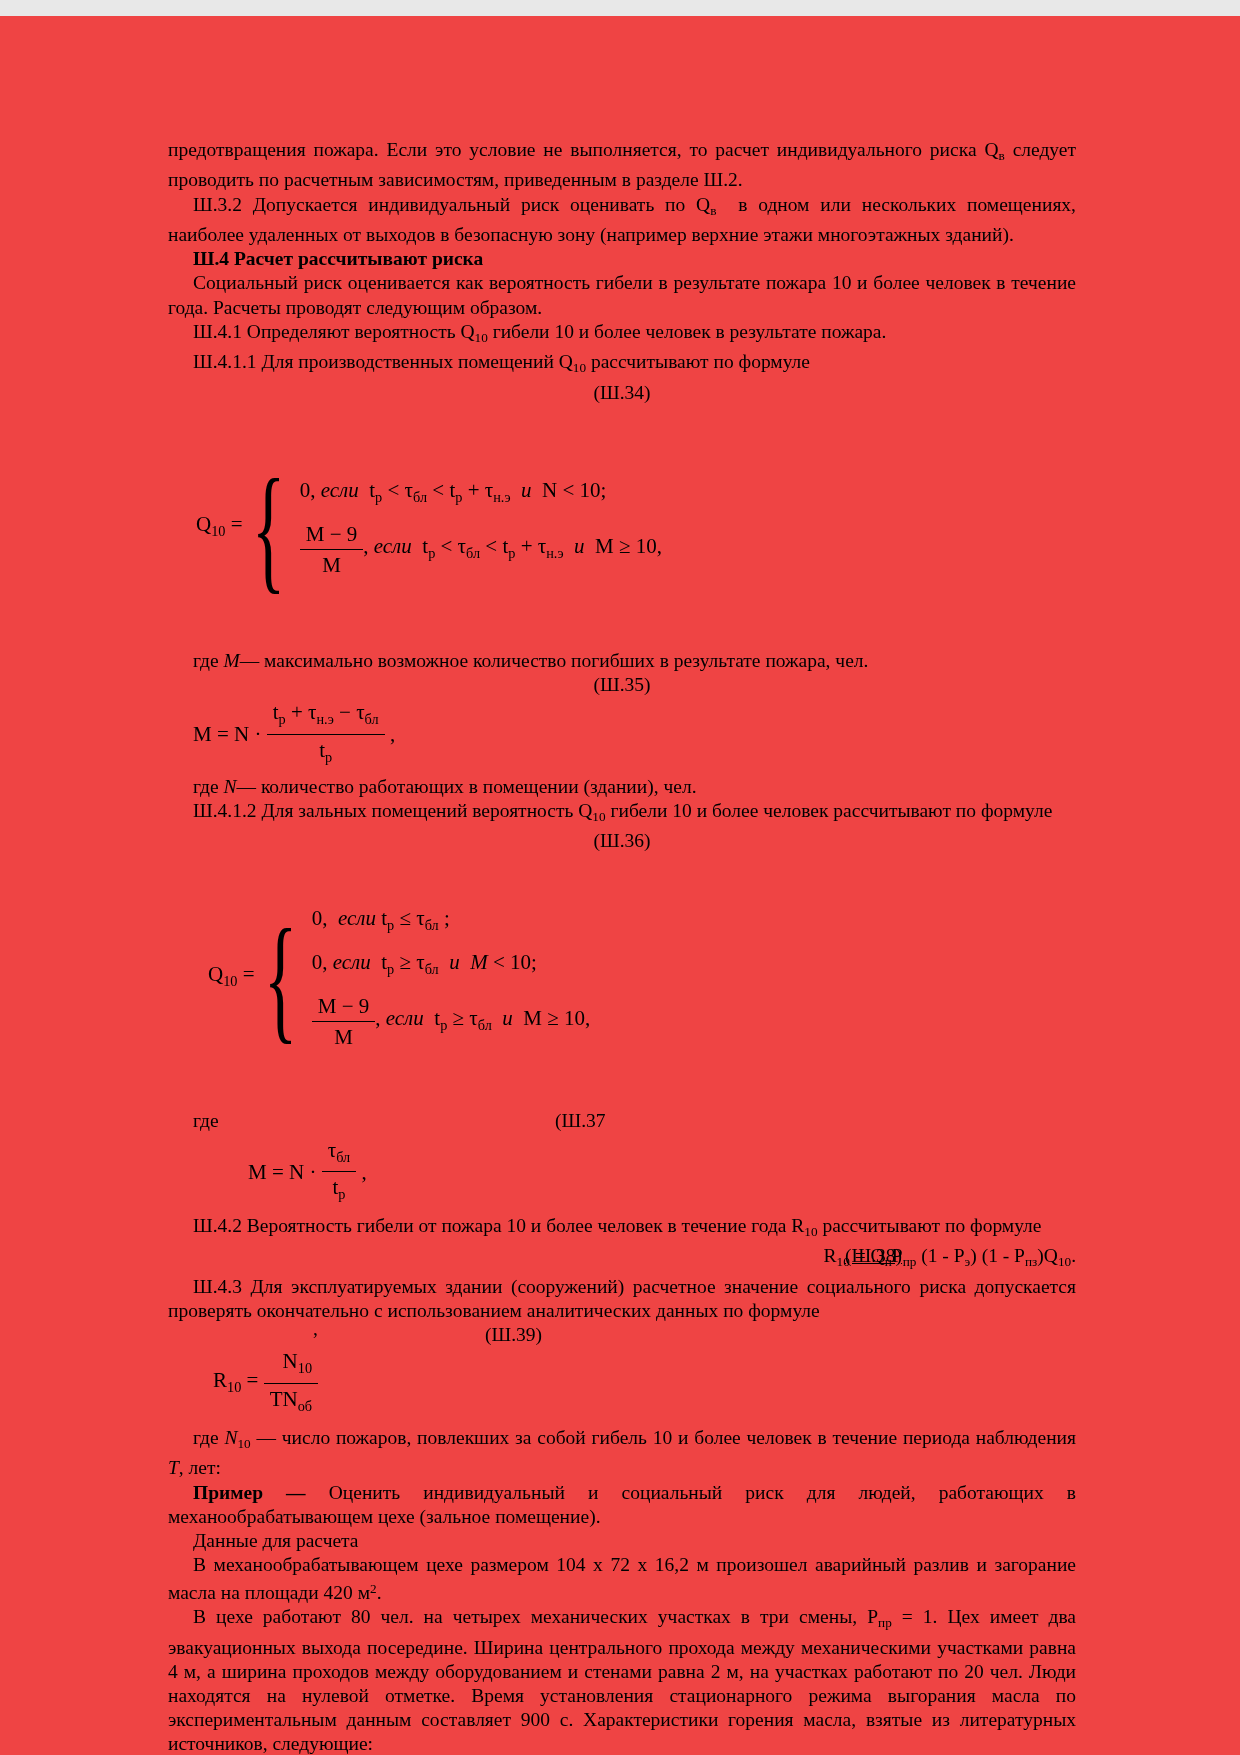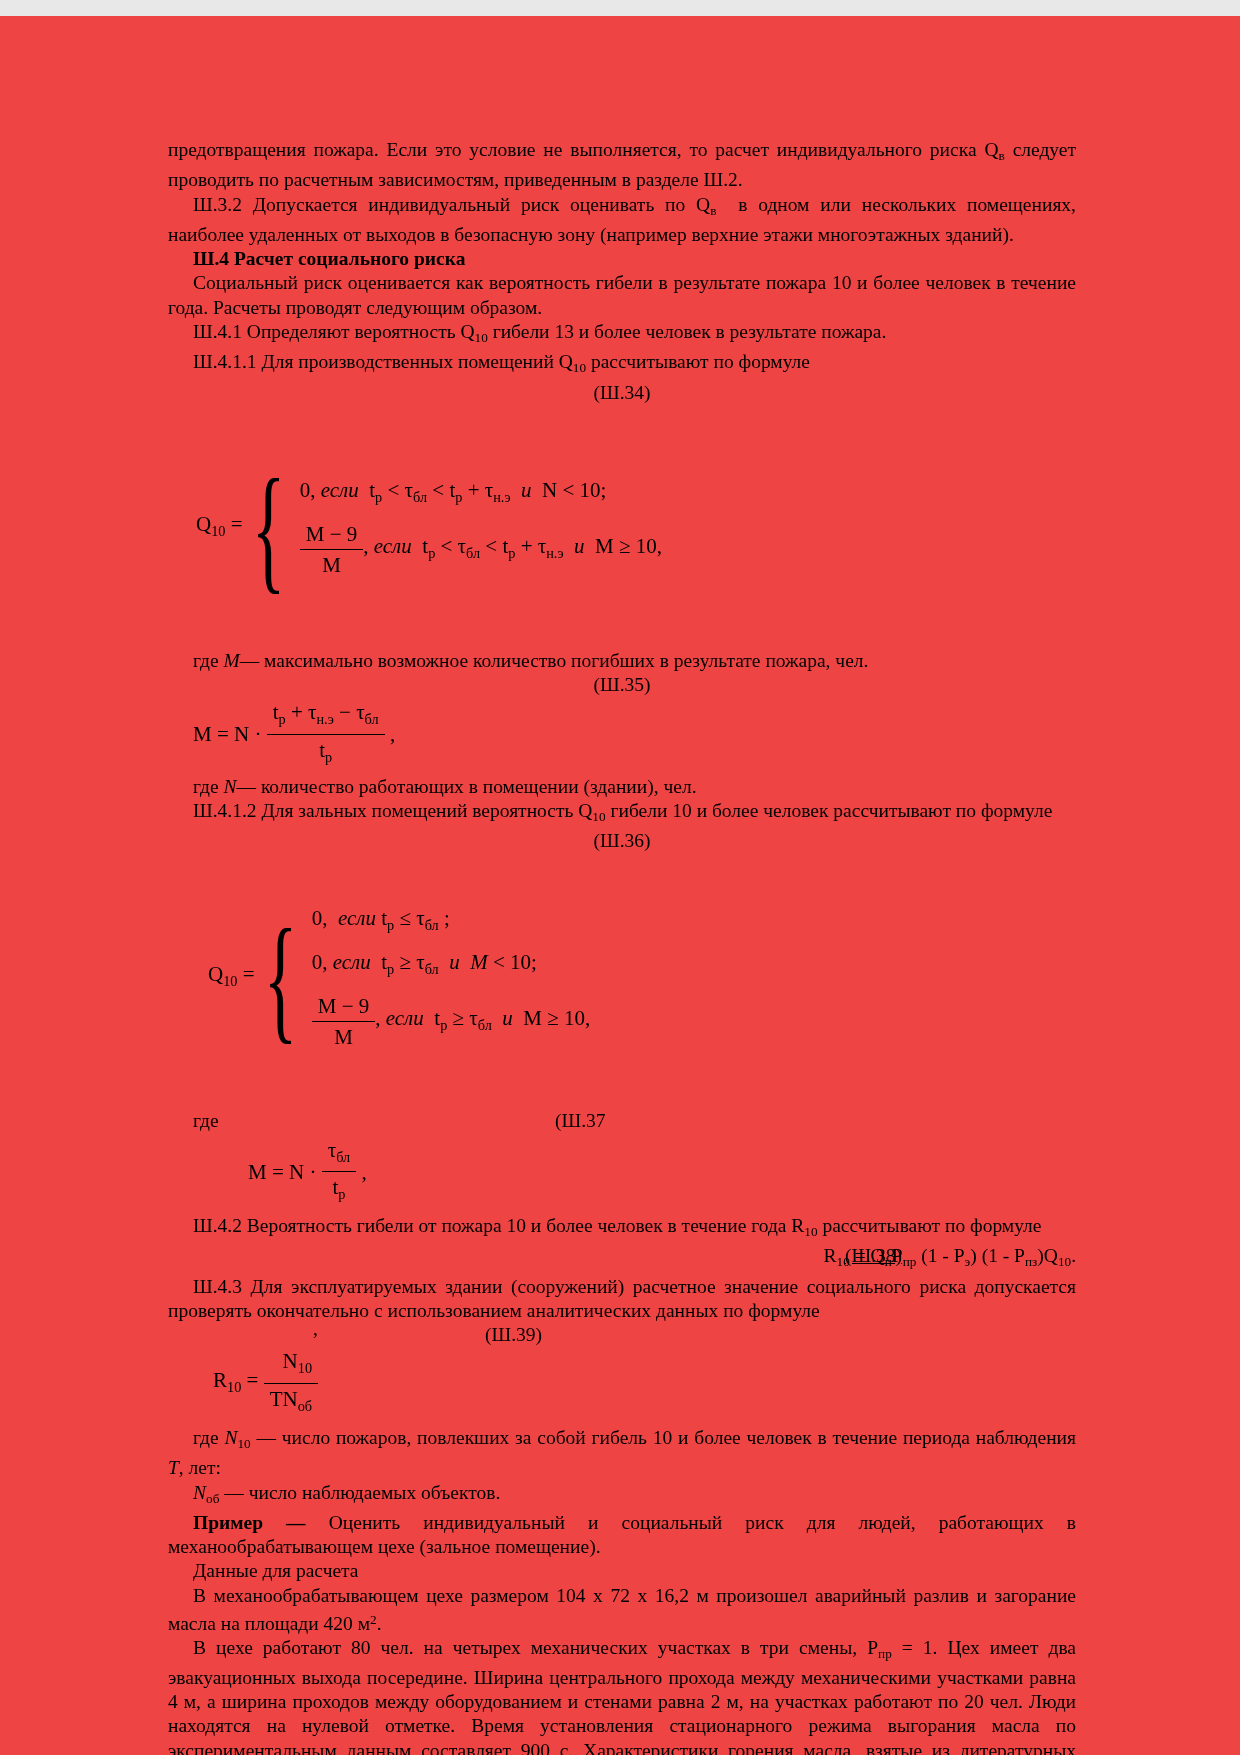--- a/index.html
+++ b/index.html
@@ -50,23 +50,23 @@
   .l39 { position:absolute; left:317px; top:0; }
 </style>
 </head>
 <body>
 
 <div class="page">
   <div class="content">
 
     <p class="para"><span class="seg">предотвращения пожара. Если это условие не выполняется, то расчет индивидуального риска Q</span><span class="seg seg-sub">в</span><span class="seg"> следует проводить по расчетным зависимостям, приведенным в разделе Ш.2.</span></p>
     <p class="para ind"><span class="seg">Ш.3.2 Допускается индивидуальный риск оценивать по Q</span><span class="seg seg-sub">в</span><span class="seg">&nbsp; в одном или нескольких помещениях, наиболее удаленных от выходов в безопасную зону (например верхние этажи многоэтажных зданий).</span></p>
-    <p class="para ind bold"><span class="seg">Ш.4 Расчет социального риска</span></p>
+    <p class="para ind bold"><span class="seg">Ш.4 Расчет рассчитывают риска</span></p>
     <p class="para ind"><span class="seg">Социальный риск оценивается как вероятность гибели в результате пожара 10 и более человек в течение года. Расчеты проводят следующим образом.</span></p>
-    <p class="para ind"><span class="seg">Ш.4.1 Определяют вероятность Q</span><span class="seg seg-sub">10</span><span class="seg"> гибели 13 и более человек в результате пожара.</span></p>
+    <p class="para ind"><span class="seg">Ш.4.1 Определяют вероятность Q</span><span class="seg seg-sub">10</span><span class="seg"> гибели 10 и более человек в результате пожара.</span></p>
     <p class="para ind"><span class="seg">Ш.4.1.1 Для производственных помещений Q</span><span class="seg seg-sub">10</span><span class="seg"> рассчитывают по формуле</span></p>
 
     <div class="eq-label">(Ш.34)</div>
     <div class="formula-block f34">
       <div class="f-row">
         <span class="f-lhs"><span class="seg">Q</span><span class="seg seg-sub">10</span><span class="seg"> =</span></span>
         <span class="f-brace">{</span>
         <div class="f-cases">
           <div class="f-case"><span class="seg">0, </span><span class="seg seg-i">если</span><span class="seg">  t</span><span class="seg seg-sub">р</span><span class="seg"> &lt; τ</span><span class="seg seg-sub">бл</span><span class="seg"> &lt; t</span><span class="seg seg-sub">р</span><span class="seg"> + τ</span><span class="seg seg-sub">н.э</span><span class="seg">  </span><span class="seg seg-i">и</span><span class="seg">  N &lt; 10;</span></div>
           <div class="f-case f-caseline">
@@ -127,20 +127,19 @@
     <div class="line39">
       <span class="comma39">,</span>
       <span class="l39">(Ш.39)</span>
     </div>
     <div class="formula-inline f39">
       <span><span class="seg">R</span><span class="seg seg-sub">10</span><span class="seg"> = </span></span>
       <span class="frac"><span class="num"><span class="seg">N</span><span class="seg seg-sub">10</span></span><span class="den"><span class="seg">TN</span><span class="seg seg-sub">об</span></span></span>
     </div>
 
     <p class="para ind"><span class="seg">где </span><span class="seg seg-i">N</span><span class="seg seg-sub">10</span><span class="seg"> — число пожаров, повлекших за собой гибель 10 и более человек в течение периода наблюдения </span><span class="seg seg-i">T</span><span class="seg">, лет:</span></p>
-    <p class="para ind"><span class="seg seg-i">N</span><span class="seg seg-sub">об</span><span class="seg"> — число наблюдаемых объектов.</span></p>
     <p class="para ind"><span class="seg seg-b">Пример — </span><span class="seg">Оценить индивидуальный и социальный риск для людей, работающих в механообрабатывающем цехе (зальное помещение).</span></p>
     <p class="para ind"><span class="seg">Данные для расчета</span></p>
     <p class="para ind"><span class="seg">В механообрабатывающем цехе размером 104 x 72 x 16,2 м произошел аварийный разлив и загорание масла на площади 420 м</span><span class="seg seg-sup">2</span><span class="seg">.</span></p>
     <p class="para ind"><span class="seg">В цехе работают 80 чел. на четырех механических участках в три смены, Р</span><span class="seg seg-sub">пр</span><span class="seg"> = 1. Цех имеет два эвакуационных выхода посередине. Ширина центрального прохода между механическими участками равна 4 м, а ширина проходов между оборудованием и стенами равна 2 м, на участках работают по 20 чел. Люди находятся на нулевой отметке. Время установления стационарного режима выгорания масла по экспериментальным данным составляет 900 с. Характеристики горения масла, взятые из литературных источников, следующие:</span></p>
 
   </div>
 </div>
 
 </body></html>

